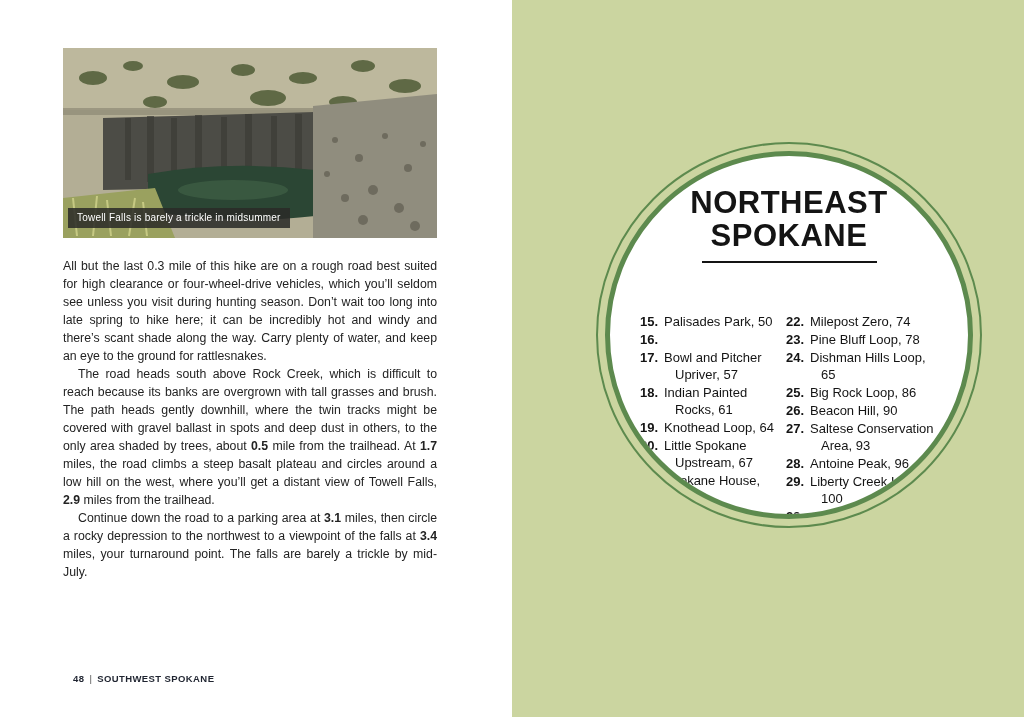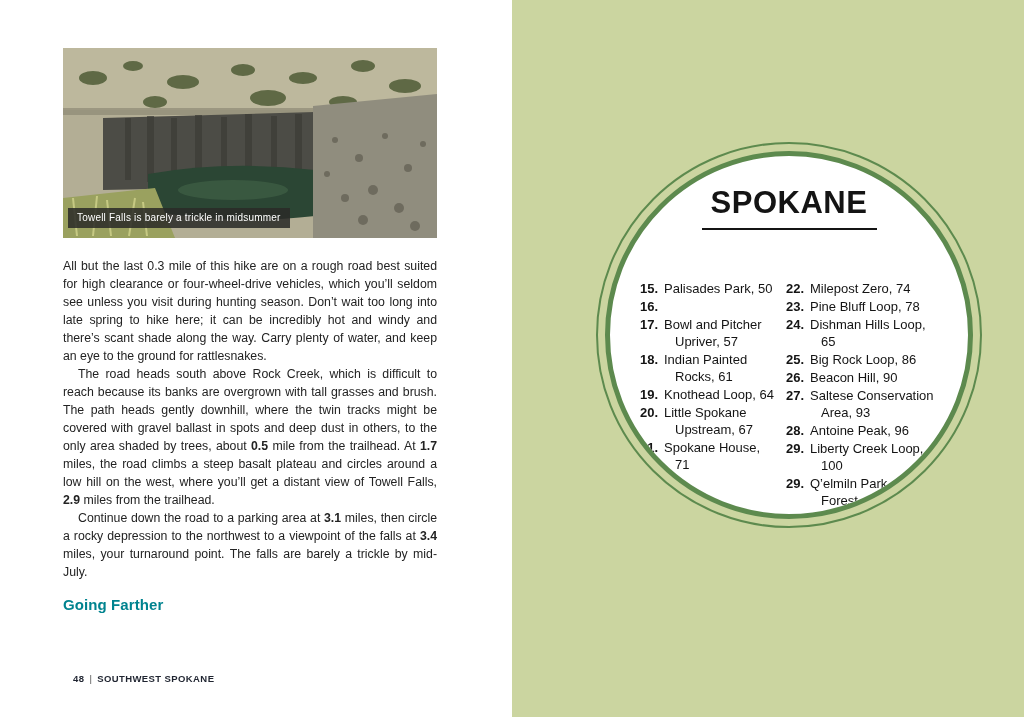--- a/index.html
+++ b/index.html
@@ -126,34 +126,34 @@
             <line x1="84" y1="188" x2="80" y2="154"></line>
           </g>
         </svg>
         <figcaption class="photo-caption">Towell Falls is barely a trickle in midsummer</figcaption>
       </figure>
 
       <div class="body-text sections-gap" id="trail-sections">
           <p><span>All but the last 0.3 mile of this hike are on a rough road best suited for high clearance or four-wheel-drive vehicles, which you’ll seldom see unless you visit during hunting season. Don’t wait too long into late spring to hike here; it can be incredibly hot and windy and there’s scant shade along the way. Carry plenty of water, and keep an eye to the ground for rattlesnakes.</span></p>
           <p class="indent"><span>The road heads south above Rock Creek, which is difficult to reach because its banks are overgrown with tall grasses and brush. The path heads gently downhill, where the twin tracks might be covered with gravel ballast in spots and deep dust in others, to the only area shaded by trees, about </span><b>0.5</b><span> mile from the trailhead. At </span><b>1.7</b><span> miles, the road climbs a steep basalt plateau and circles around a low hill on the west, where you’ll get a distant view of Towell Falls, </span><b>2.9</b><span> miles from the trailhead.</span></p>
           <p class="indent"><span>Continue down the road to a parking area at </span><b>3.1</b><span> miles, then circle a rocky depression to the northwest to a viewpoint of the falls at </span><b>3.4</b><span> miles, your turnaround point. The falls are barely a trickle by mid-July.</span></p>
-          <h2 class="later">Going Farther</h2>
         </div>
     </div>
 
     <footer class="page-footer">
       <span>48</span><span class="divider">|</span><span>SOUTHWEST SPOKANE</span>
     </footer>
   </section>
 
   <section class="page-right">
     <div class="badge-outer">
       <div class="badge-inner">
         <div class="badge-content">
           <h1 class="badge-title">
+            <span>NORTHEAST</span>
             <span>SPOKANE</span>
           </h1>
           <div class="title-rule"></div>
           <div class="trail-cols" id="trail-list">
               <div class="trail-col c0">
                 <div class="trail-item">
                   <span class="n">15.</span>
                   <span class="t">Palisades Park, 50</span>
                 </div>
                 <div class="trail-item">

